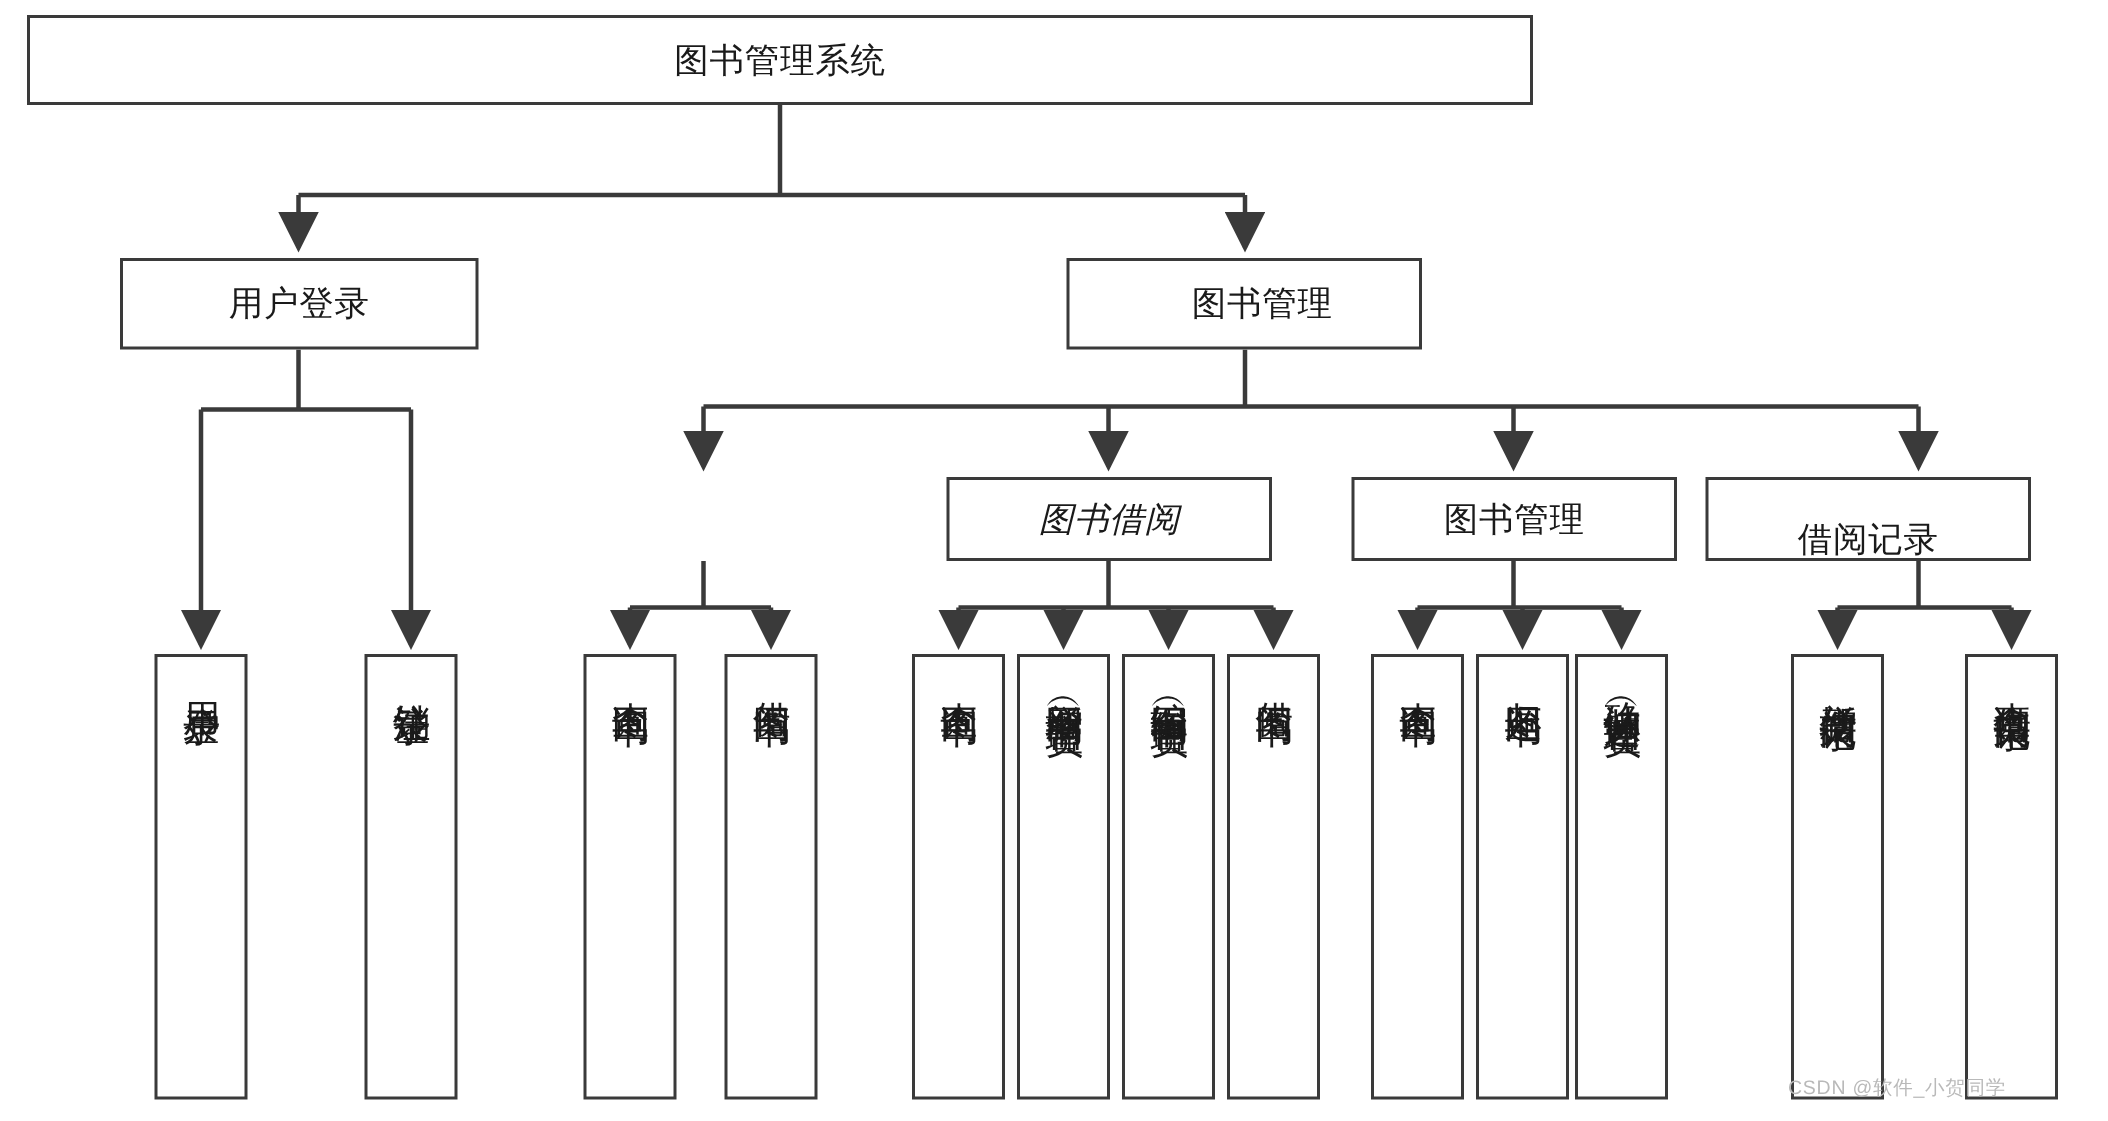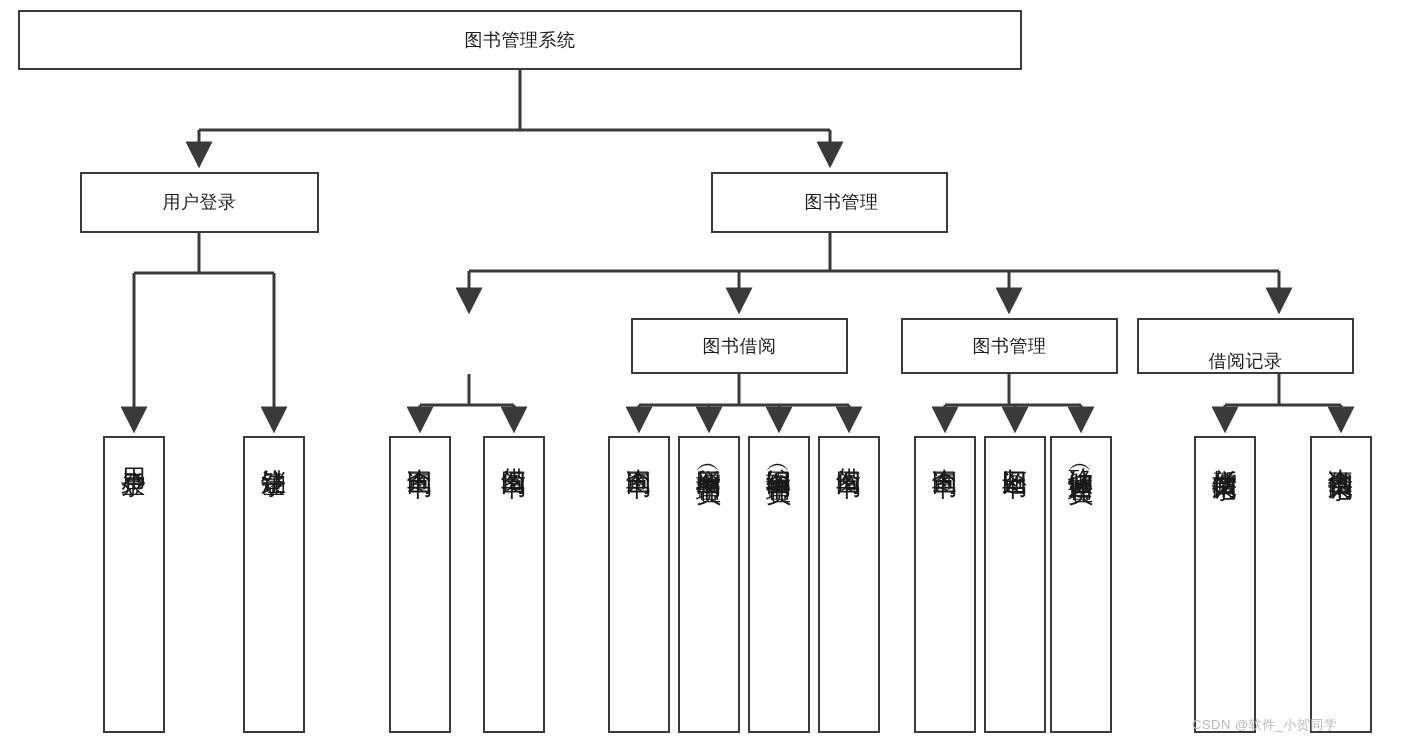--- a/index.html
+++ b/index.html
@@ -28,21 +28,21 @@
     position: absolute;
     box-sizing: border-box;
     background: #ffffff;
     border: 2px solid #3a3a3a;
     display: flex;
     align-items: center;
     justify-content: center;
     color: #1a1a1a;
   }
   .node-h .node-label {
-    font-size: 18px;
+    font-size: 23px;
     line-height: 1.15;
     letter-spacing: 0.5px;
     white-space: nowrap;
   }
   .node-v {
     align-items: flex-start;
     padding-top: 10px;
   }
   .node-v .node-label {
     writing-mode: vertical-rl;
@@ -122,21 +122,21 @@
     <span class="node-label">图书管理系统</span>
   </div>
 
   <div class="node node-h" style="left:80px; top:172px; width:239px; height:61px;">
     <span class="node-label">用户登录</span>
   </div>
   <div class="node node-h" style="left:711px; top:172px; width:237px; height:61px;padding-left:24px;">
     <span class="node-label">图书管理</span>
   </div>
 
-  <div class="node node-h" style="left:631px; top:318px; width:217px; height:56px;">
+  <div class="node node-h" style="left:631px; top:318px; width:217px; height:56px;font-style:italic;">
     <span class="node-label">图书借阅</span>
   </div>
   <div class="node node-h" style="left:901px; top:318px; width:217px; height:56px;">
     <span class="node-label">图书管理</span>
   </div>
   <div class="node node-h" style="left:1137px; top:318px; width:217px; height:56px;align-items:flex-end;">
     <span class="node-label">借阅记录</span>
   </div>
 
   <div class="node node-v" style="left:103px; top:436px; width:62px; height:297px;">

